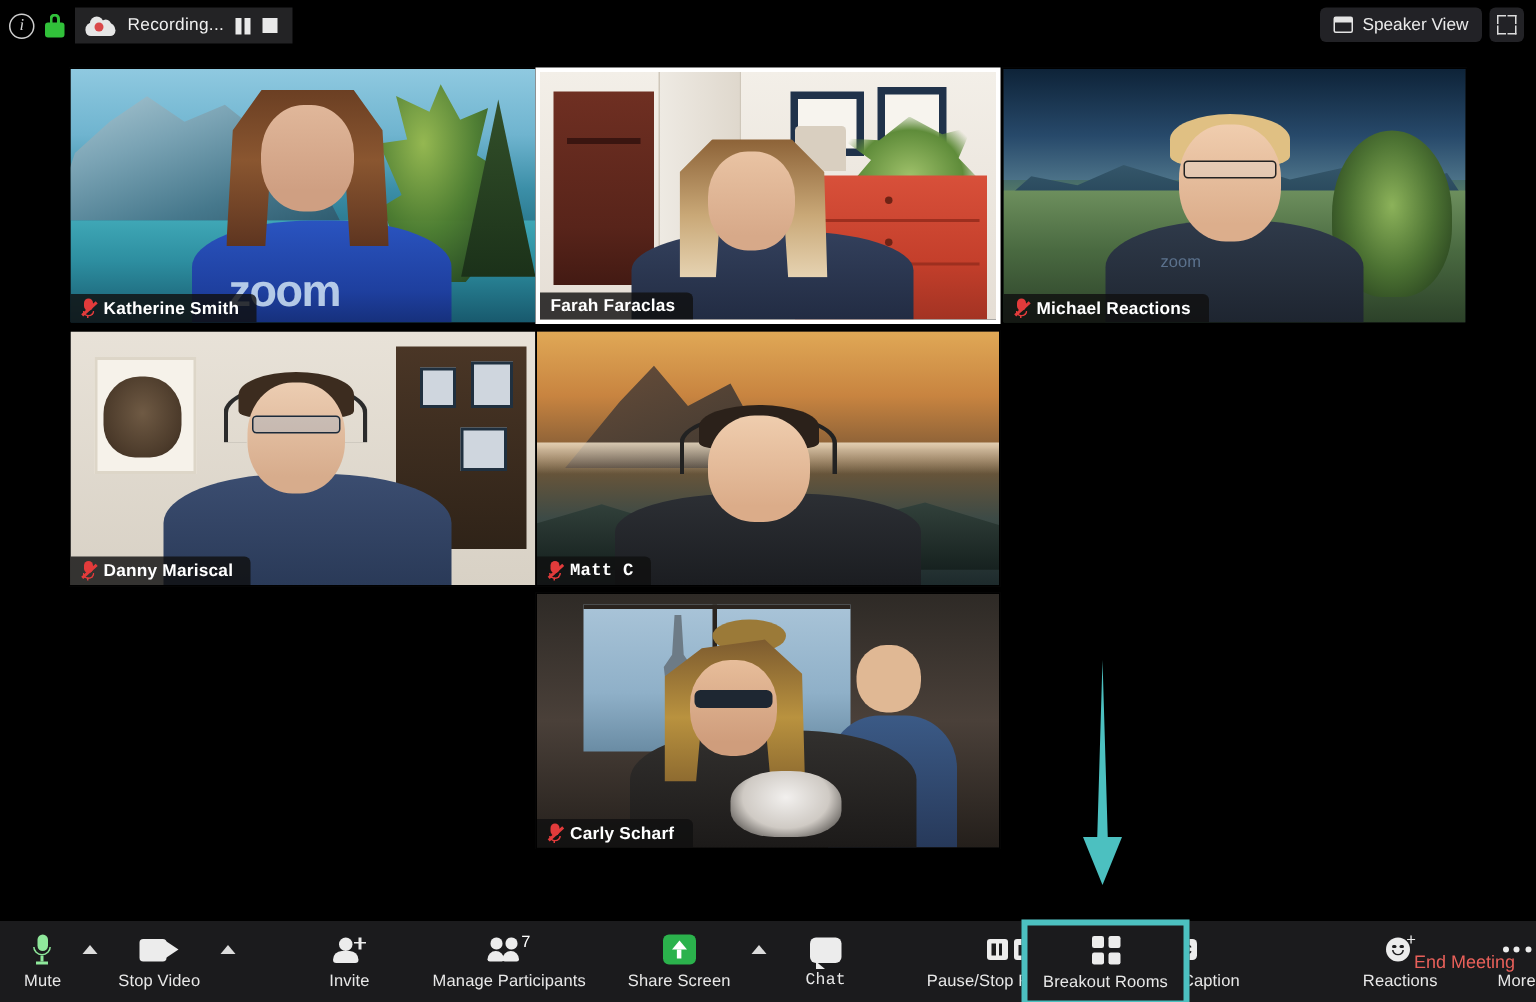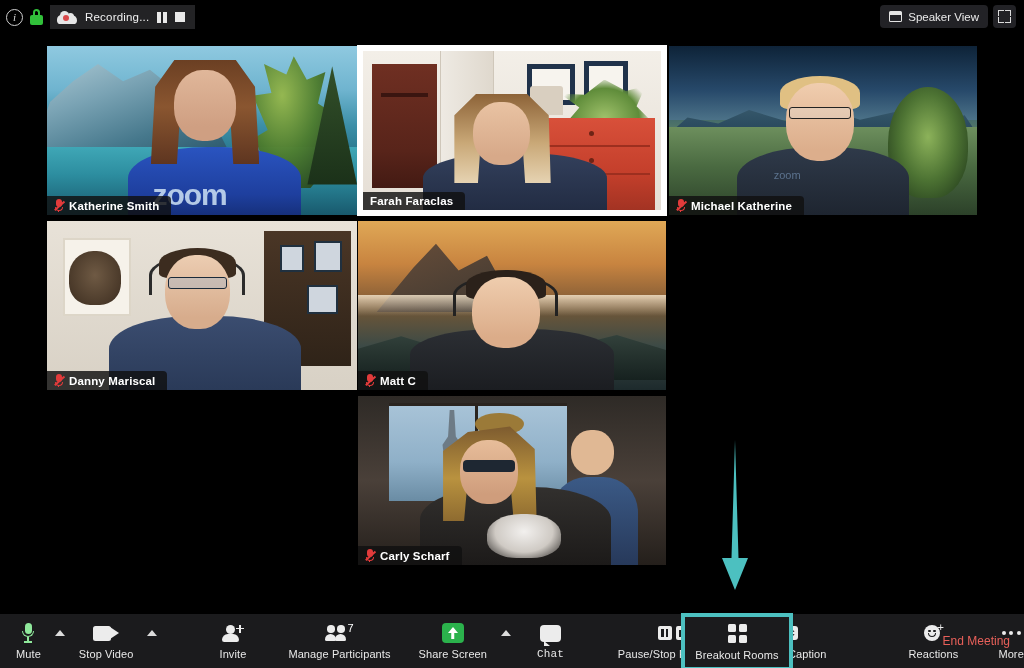--- a/index.html
+++ b/index.html
@@ -61,21 +61,21 @@
   .fs-tr { top: 5px; right: 5px; border-right: 1.6px solid #dcdcdc; border-top: 1.6px solid #dcdcdc; }
   .fs-bl { bottom: 5px; left: 5px; border-left: 1.6px solid #dcdcdc; border-bottom: 1.6px solid #dcdcdc; }
   .fs-br { bottom: 5px; right: 5px; border-right: 1.6px solid #dcdcdc; border-bottom: 1.6px solid #dcdcdc; }
 
   
   .grid { position: absolute; left: 0; top: 34px; width: 1024px; height: 580px; }
   .tile {
     position: absolute; overflow: hidden;
     background: #111; border: 1px solid #000;
   }
-  .tile.active { border: 6px solid #ffffff; }
+  .tile.active { border: 3px solid #ffffff; }
   .tile-scene { position: absolute; inset: 0; overflow: hidden; }
 
   .namebar {
     position: absolute; left: 0; bottom: 0;
     display: flex; align-items: center; gap: 6px;
     background: rgba(16,16,16,0.82);
     padding: 3px 12px 3px 7px;
     border-radius: 0 4px 0 0;
     z-index: 6;
   }
@@ -393,21 +393,21 @@
           <div class="mi-head"></div>
           <div class="mi-glass"></div>
       </div>
       <div class="namebar">
         <div class="mute-icon">
           <div class="cap"></div>
             <div class="base"></div>
             <div class="stem"></div>
             <div class="slash"></div>
         </div>
-        <div class="name-text">Michael Katherine</div>
+        <div class="name-text">Michael Reactions</div>
       </div>
     </div>
 
     <div class="tile" style="left:46px; top:186px; width:312px; height:171px;">
       <div class="tile-scene scene-danny">
         <div class="da-poster"></div>
         <div class="da-dog" style="left:7%; top:18%; width:17%; height:32%;"></div>
         <div class="da-shelf"></div>
         <div class="da-pic" style="right:5%; top:12%; width:9%; height:18%;"></div>
         <div class="da-pic" style="right:17%; top:14%; width:8%; height:16%;"></div>
@@ -422,21 +422,21 @@
         <div class="mute-icon">
           <div class="cap"></div>
             <div class="base"></div>
             <div class="stem"></div>
             <div class="slash"></div>
         </div>
         <div class="name-text">Danny Mariscal</div>
       </div>
     </div>
 
-    <div class="tile" style="left:357px; top:186px; width:310px; height:171px;">
+    <div class="tile" style="left:357px; top:186px; width:310px; height:171px;font-family:Liberation Mono, monospace;">
       <div class="tile-scene scene-matt">
         <div class="ma-sky"></div>
           <div class="ma-peak"></div>
         <div class="ma-cloud"></div>
           <div class="ma-ridge"></div>
         <div class="ma-body"></div>
         <div class="ma-hset"></div>
         <div class="ma-hair"></div>
           <div class="ma-head"></div>
       </div>

